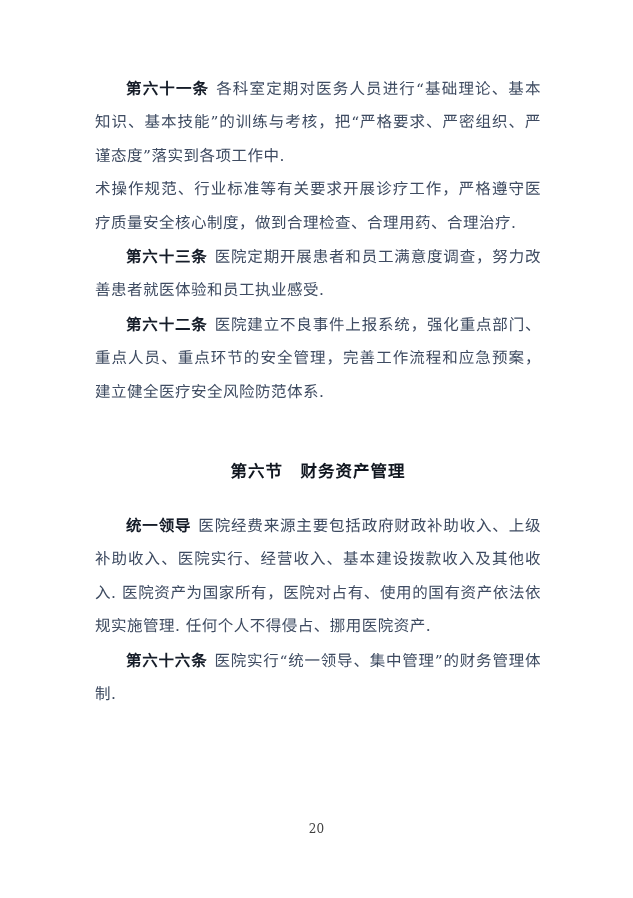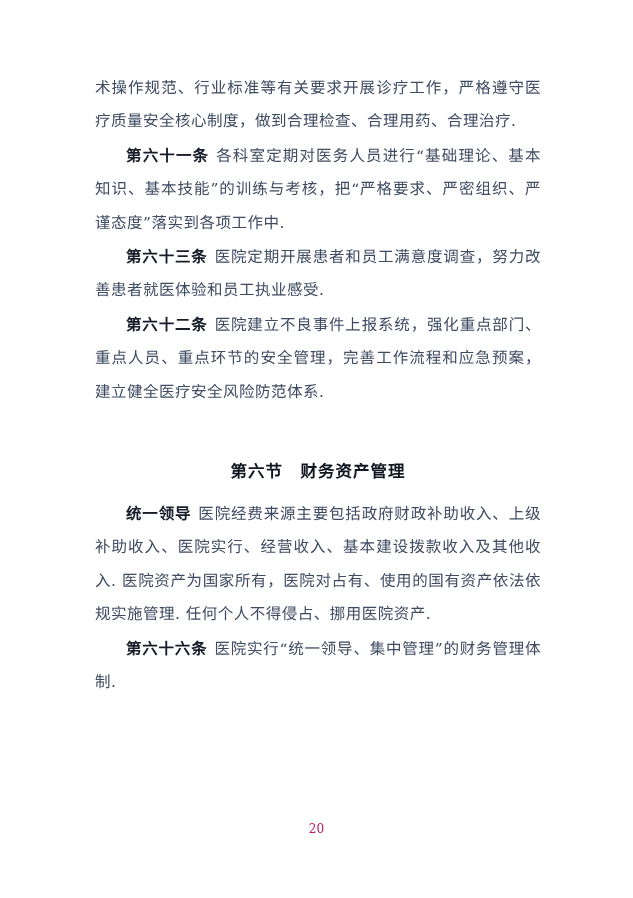--- a/index.html
+++ b/index.html
@@ -31,47 +31,47 @@
     word-break: break-all;
   }
   p.indent { text-indent: 2em; }
   .article-label {
     font-weight: bold;
     color: #161d29;
     margin-right: 0.45em;
   }
   h2.section-heading {
     margin-top: 46px;
-    margin-bottom: 9px;
+    margin-bottom: 21px;
     font-size: 16.5px;
     line-height: 33px;
     font-weight: bold;
     color: #10161f;
     text-align: center;
     letter-spacing: 1px;
   }
   .page-number {
     position: absolute;
     left: 0; right: 0;
     bottom: 62px;
     text-align: center;
     font-size: 12px;
-    color: #be185d;
+    color: #404040;
     font-family: "DejaVu Serif", "Liberation Serif", serif;
   }
 </style>
 </head>
 <body>
 
 <div class="page">
   <div class="content">
 
+    <p class="body indent"><span class="article-label">第六十一条</span><span>各科室定期对医务人员进行“基础理论、基本知识、基本技能”的训练与考核，把“严格要求、严密组织、严谨态度”落实到各项工作中.</span></p>
+
     <p class="body"><span>术操作规范、行业标准等有关要求开展诊疗工作，严格遵守医疗质量安全核心制度，做到合理检查、合理用药、合理治疗.</span></p>
-
-    <p class="body indent"><span class="article-label">第六十一条</span><span>各科室定期对医务人员进行“基础理论、基本知识、基本技能”的训练与考核，把“严格要求、严密组织、严谨态度”落实到各项工作中.</span></p>
 
     <p class="body indent"><span class="article-label">第六十三条</span><span>医院定期开展患者和员工满意度调查，努力改善患者就医体验和员工执业感受.</span></p>
 
     <p class="body indent"><span class="article-label">第六十二条</span><span>医院建立不良事件上报系统，强化重点部门、重点人员、重点环节的安全管理，完善工作流程和应急预案，建立健全医疗安全风险防范体系.</span></p>
 
 
     <h2 class="section-heading">第六节　财务资产管理</h2>
 
     <p class="body indent"><span class="article-label">统一领导</span><span>医院经费来源主要包括政府财政补助收入、上级补助收入、医院实行、经营收入、基本建设拨款收入及其他收入. 医院资产为国家所有，医院对占有、使用的国有资产依法依规实施管理. 任何个人不得侵占、挪用医院资产.</span></p>
 

